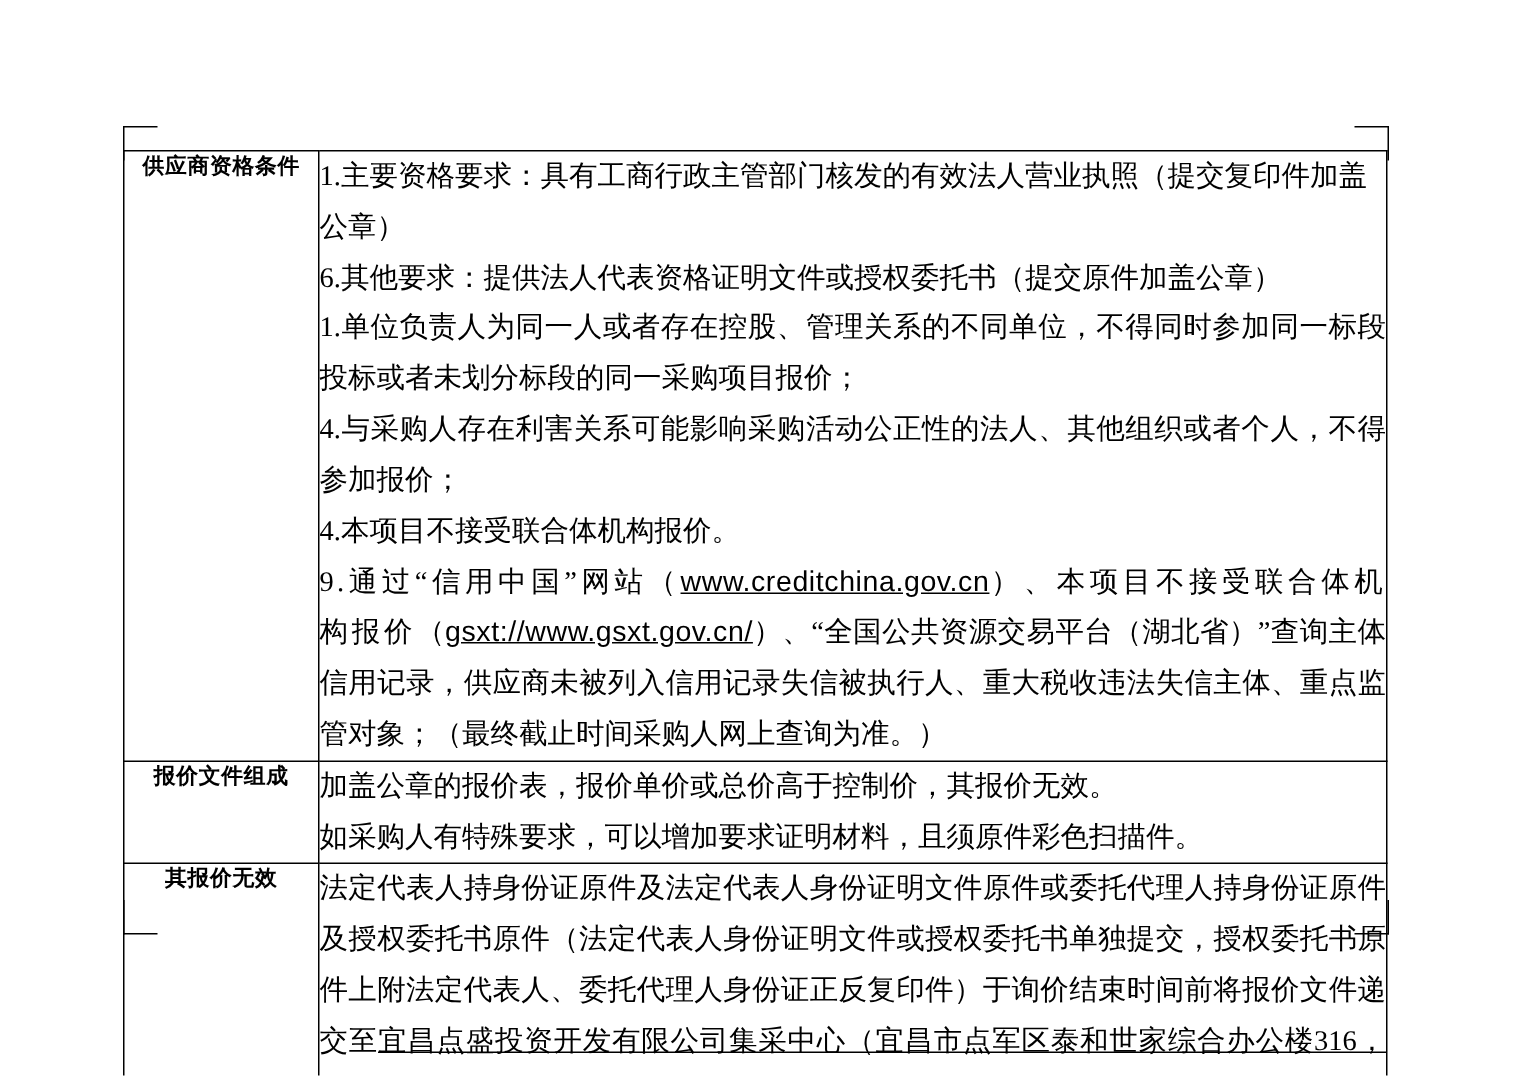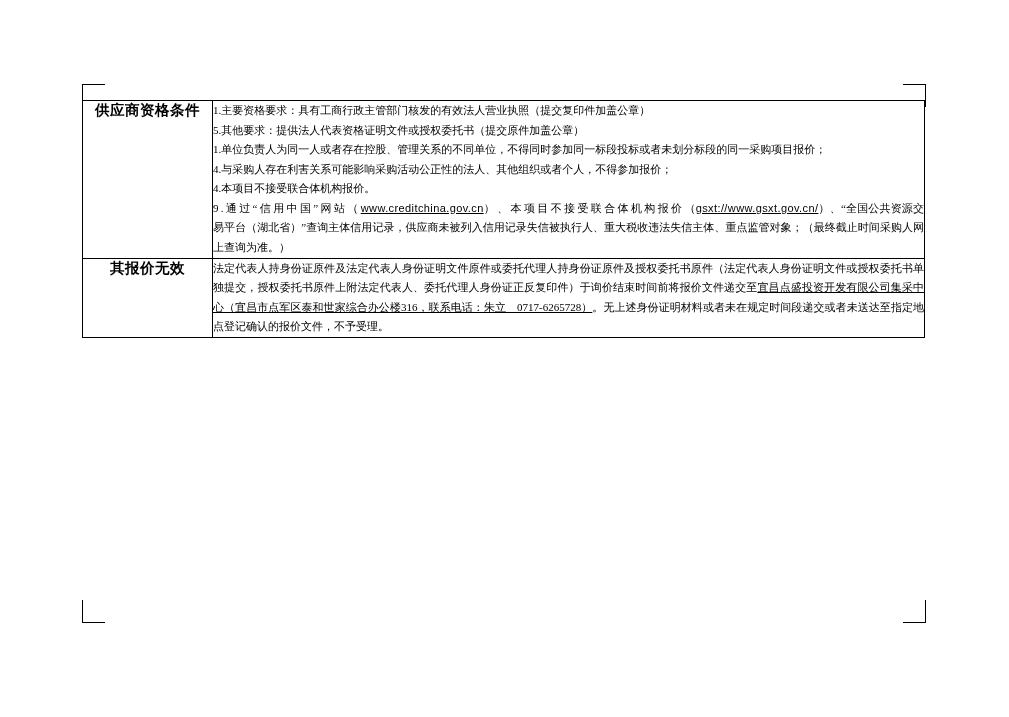--- a/index.html
+++ b/index.html
@@ -51,21 +51,21 @@
     width: 129px;
     text-align: center;
     vertical-align: middle;
     font-weight: bold;
     font-size: 14.5px;
     letter-spacing: 0.5px;
     font-family: "Liberation Serif", serif;
   }
   td.body-cell {
     padding: 7px 9px 8px 9px;
-    font-size: 11px;
+    font-size: 19px;
     line-height: 1.78;
     margin-left: 28px;
   }
   .line {
     display: block;
     white-space: normal;
   }
   .just {
     text-align: justify;
     text-justify: inter-ideograph;
@@ -92,28 +92,35 @@
   <div class="crop bl"></div>
   <div class="crop br"></div>
 
   <table class="doc-table">
     <tbody>
 
       <tr>
         <td class="label-cell">供应商资格条件</td>
         <td class="body-cell">
           <span class="line">1.主要资格要求：具有工商行政主管部门核发的有效法人营业执照（提交复印件加盖公章）</span>
-          <span class="line">5.其他要求：提供法人代表资格证明文件或授权委托书（提交原件加盖公章）</span>
+          <span class="line">6.其他要求：提供法人代表资格证明文件或授权委托书（提交原件加盖公章）</span>
           <span class="line just">1.单位负责人为同一人或者存在控股、管理关系的不同单位，不得同时参加同一标段投标或者未划分标段的同一采购项目报价；</span>
           <span class="line just">4.与采购人存在利害关系可能影响采购活动公正性的法人、其他组织或者个人，不得参加报价；</span>
           <span class="line">4.本项目不接受联合体机构报价。</span>
           <span class="line just"><span class="spread">9.通过“信用中国”网站（</span><span class="mono-u">www.creditchina.gov.cn</span><span class="spread">）、本项目不接受联合体机构报价</span>（<span class="mono-u">gsxt://www.gsxt.gov.cn/</span>）、“全国公共资源交易平台（湖北省）”查询主体信用记录，供应商未被列入信用记录失信被执行人、重大税收违法失信主体、重点监管对象；（最终截止时间采购人网上查询为准。）</span>
         </td>
       </tr>
 
+      <tr>
+        <td class="label-cell">报价文件组成</td>
+        <td class="body-cell">
+          <span class="line">加盖公章的报价表，报价单价或总价高于控制价，其报价无效。</span>
+          <span class="line">如采购人有特殊要求，可以增加要求证明材料，且须原件彩色扫描件。</span>
+        </td>
+      </tr>
 
       <tr>
         <td class="label-cell">其报价无效</td>
         <td class="body-cell">
           <span class="line just">法定代表人持身份证原件及法定代表人身份证明文件原件或委托代理人持身份证原件及授权委托书原件（法定代表人身份证明文件或授权委托书单独提交，授权委托书原件上附法定代表人、委托代理人身份证正反复印件）于询价结束时间前将报价文件递交至<span class="u">宜昌点盛投资开发有限公司集采中心（宜昌市点军区泰和世家综合办公楼316，联系电话：朱立　0717-6265728）</span>。无上述身份证明材料或者未在规定时间段递交或者未送达至指定地点登记确认的报价文件，不予受理。</span>
         </td>
       </tr>
     </tbody>
   </table>
 

